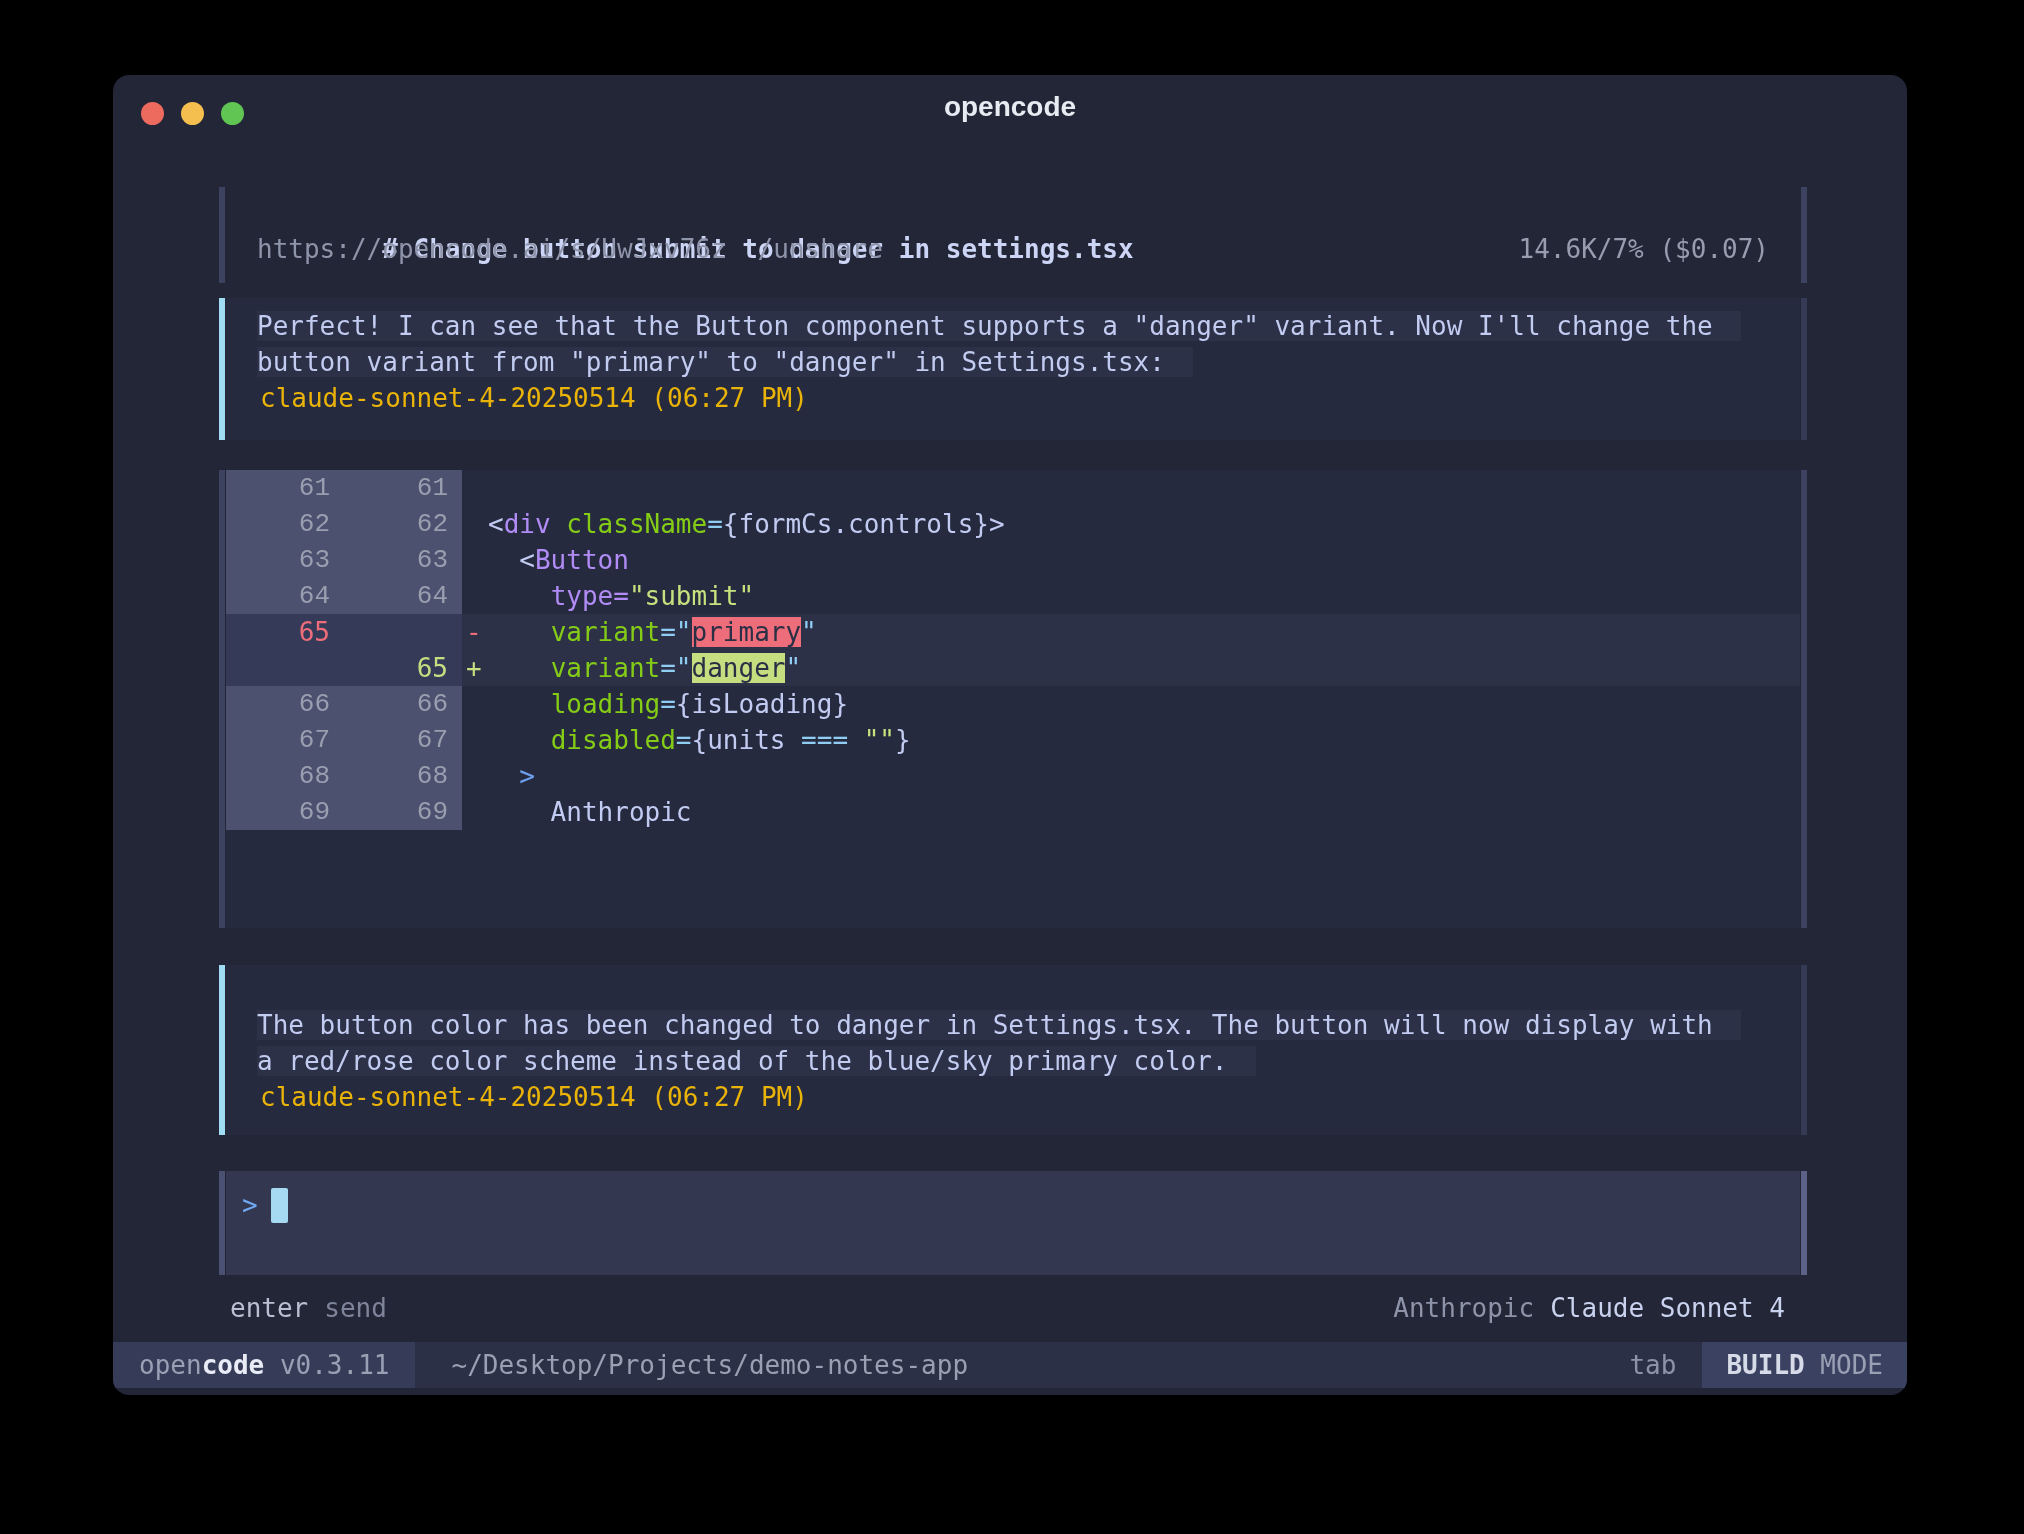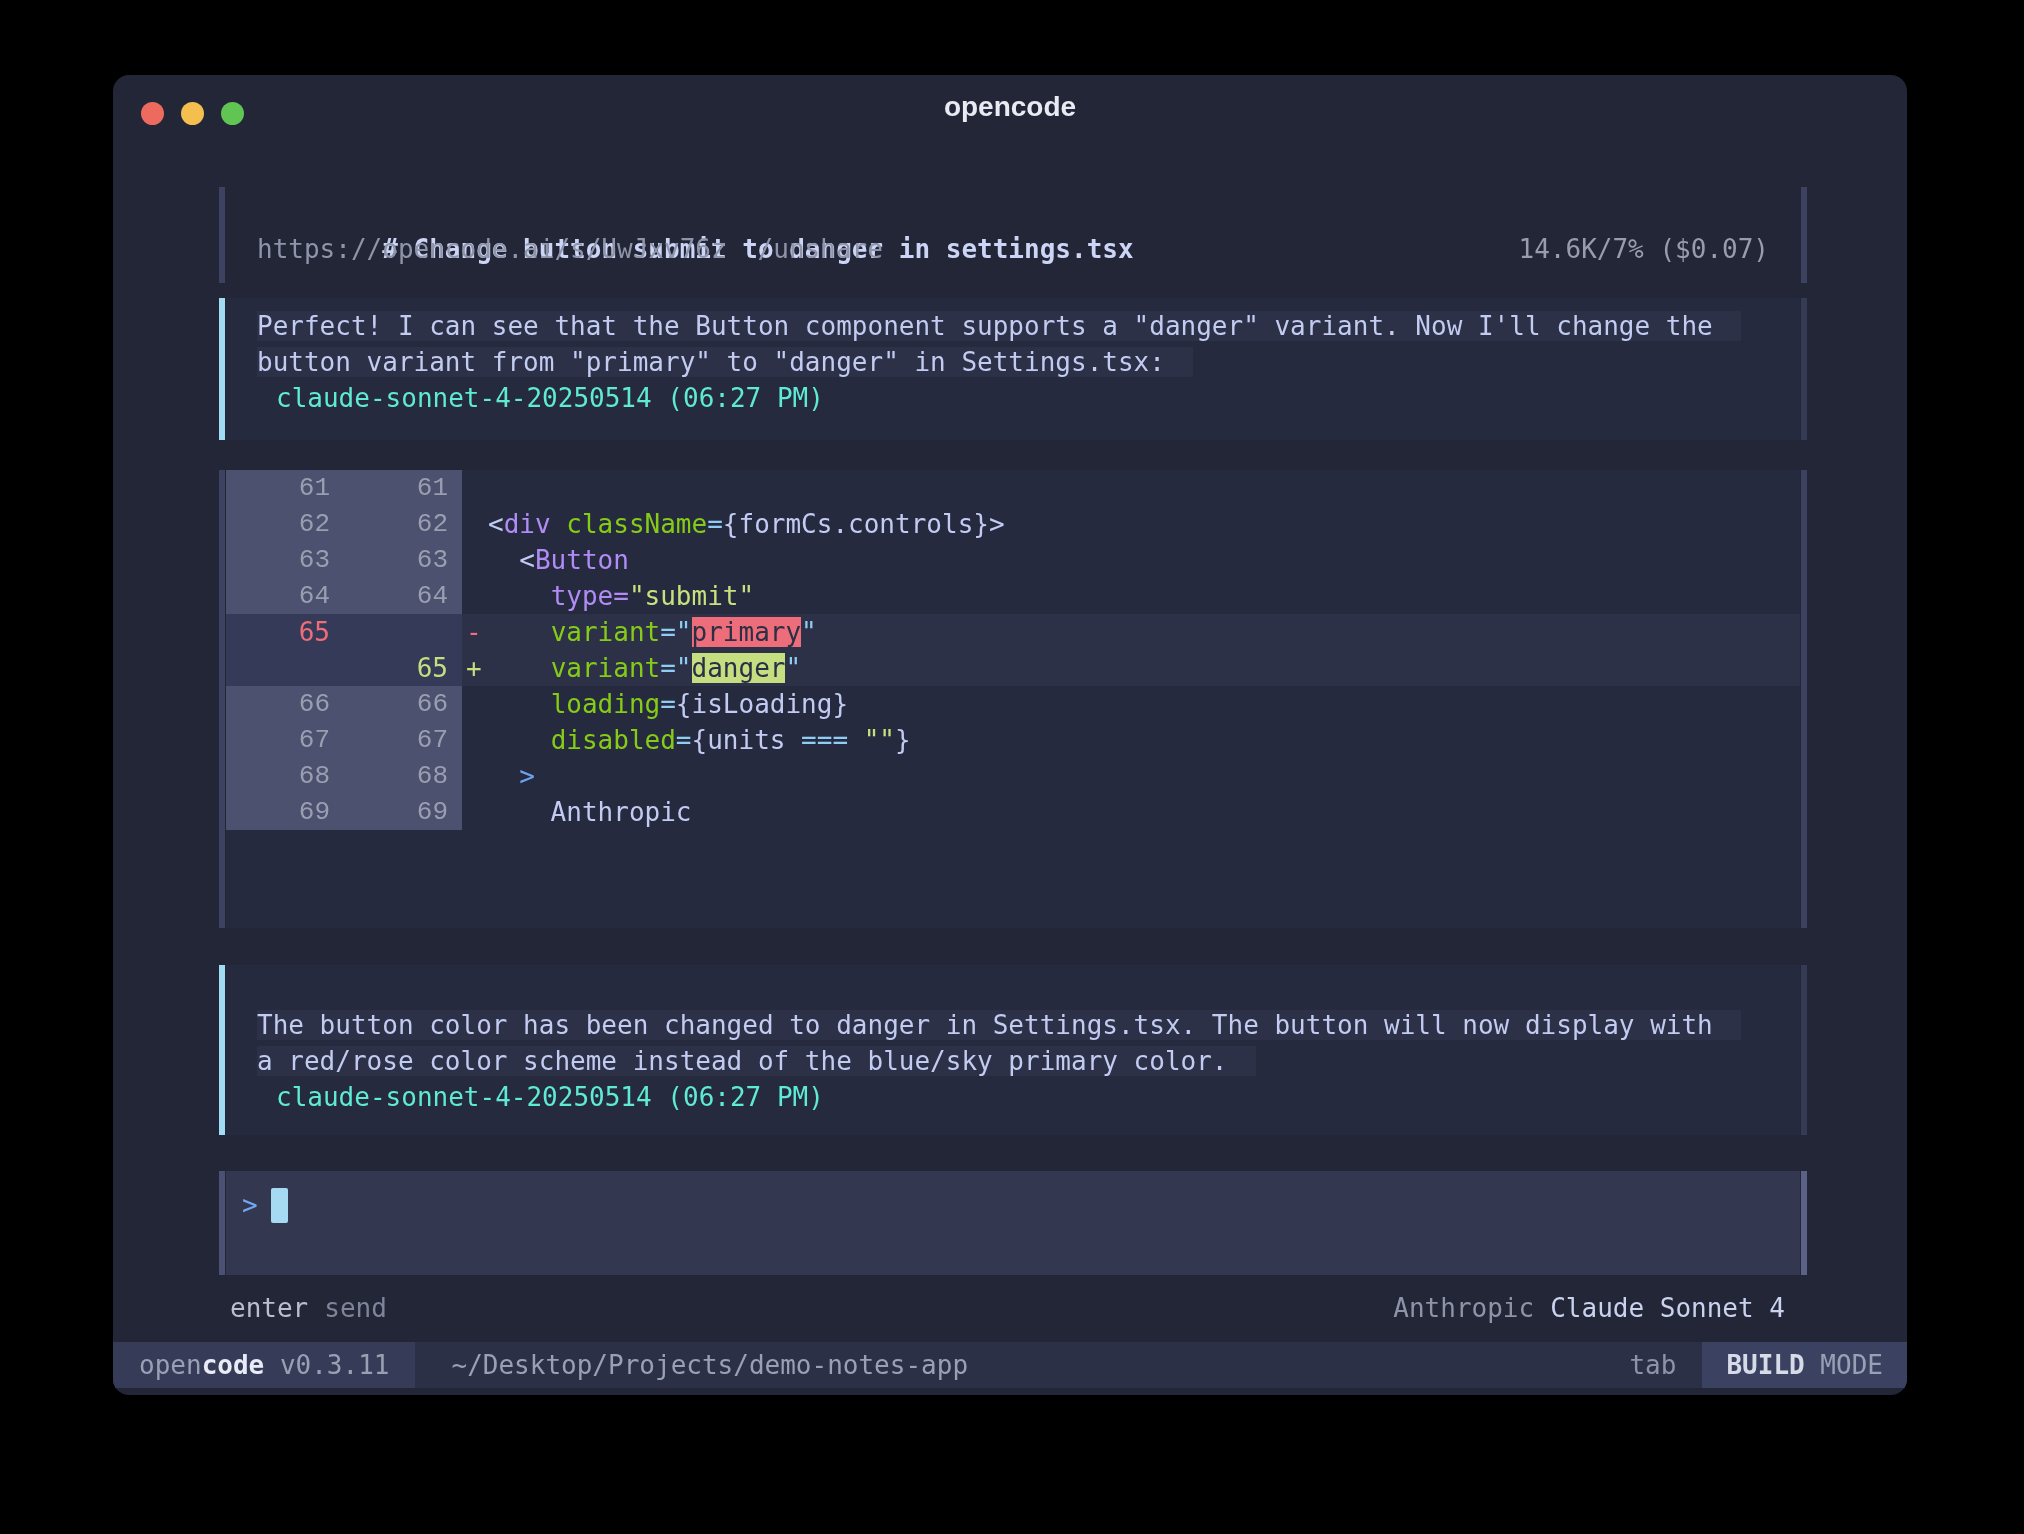--- a/index.html
+++ b/index.html
@@ -37,21 +37,21 @@
   .hunshare { margin-left:31px; color:#8e94a9; }
   .hstats { margin-left:auto; color:#979daf; }
 
   
   .blk-msg1 { top:223px; height:142px; }
   .blk-msg2 { top:890px; height:170px; }
   .msg-content { background:#262a3e; }
   .p10 { padding-top:10px; } .p42 { padding-top:42px; }
   .mline { height:36px; line-height:36px; padding-left:31px; white-space:pre; color:#c2cbf0; }
   .mstrip { background:#2c3148; padding-right:28px; }
-  .mmodel { height:36px; line-height:36px; padding-left:50px; white-space:pre; color:#5eead4; }
+  .mmodel { height:36px; line-height:36px; padding-left:34px; white-space:pre; color:#eab308; }
 
   
   .blk-diff { top:395px; height:458px; }
   .diff-content { background:#262a3e; }
   .edit-head { height:98px; display:flex; align-items:center; padding-left:31px; background:#2d3249; white-space:pre; }
   .edit-label { color:#9aa0b2; }
   .edit-file { color:#9aa0b2; margin-left:16px; }
   .drow { display:flex; height:36px; line-height:36px; background:#262a3e; }
   .drow.del, .drow.add { background:#2d3148; }
   .go, .gn { flex:none; width:118px; text-align:right; padding-right:14px; }

